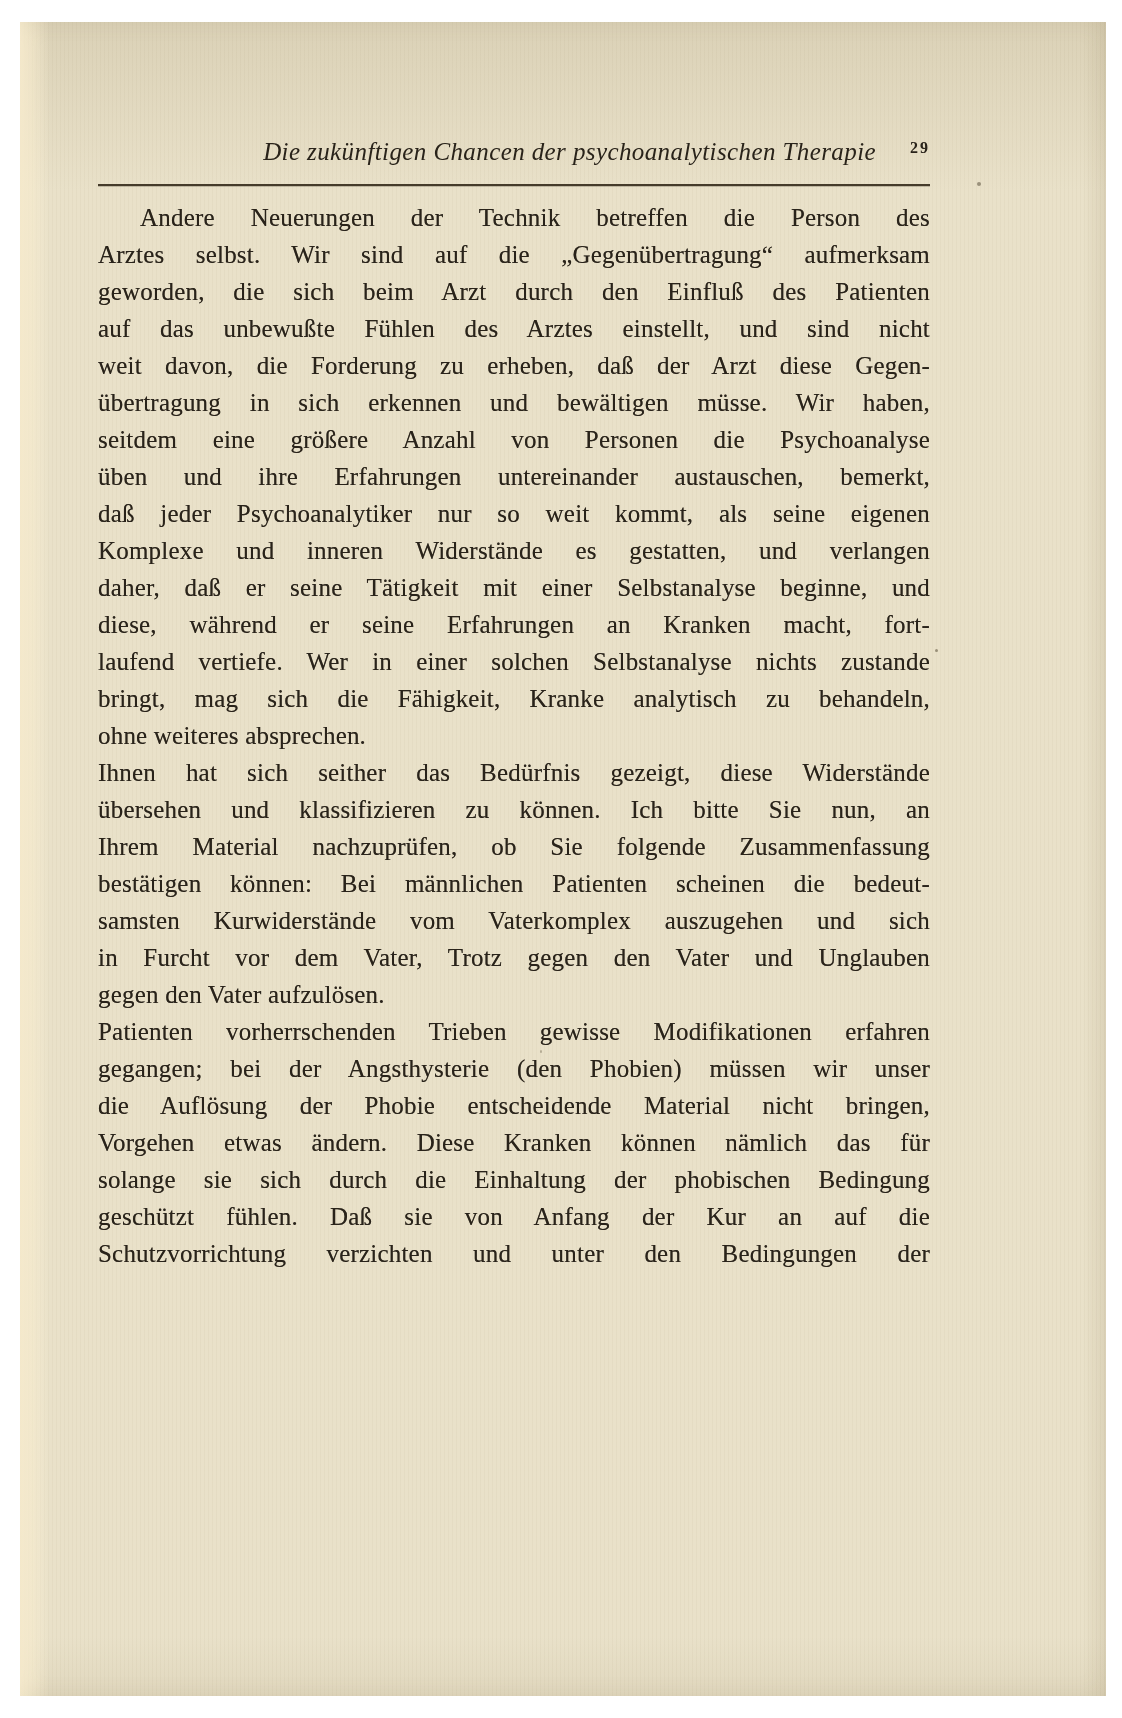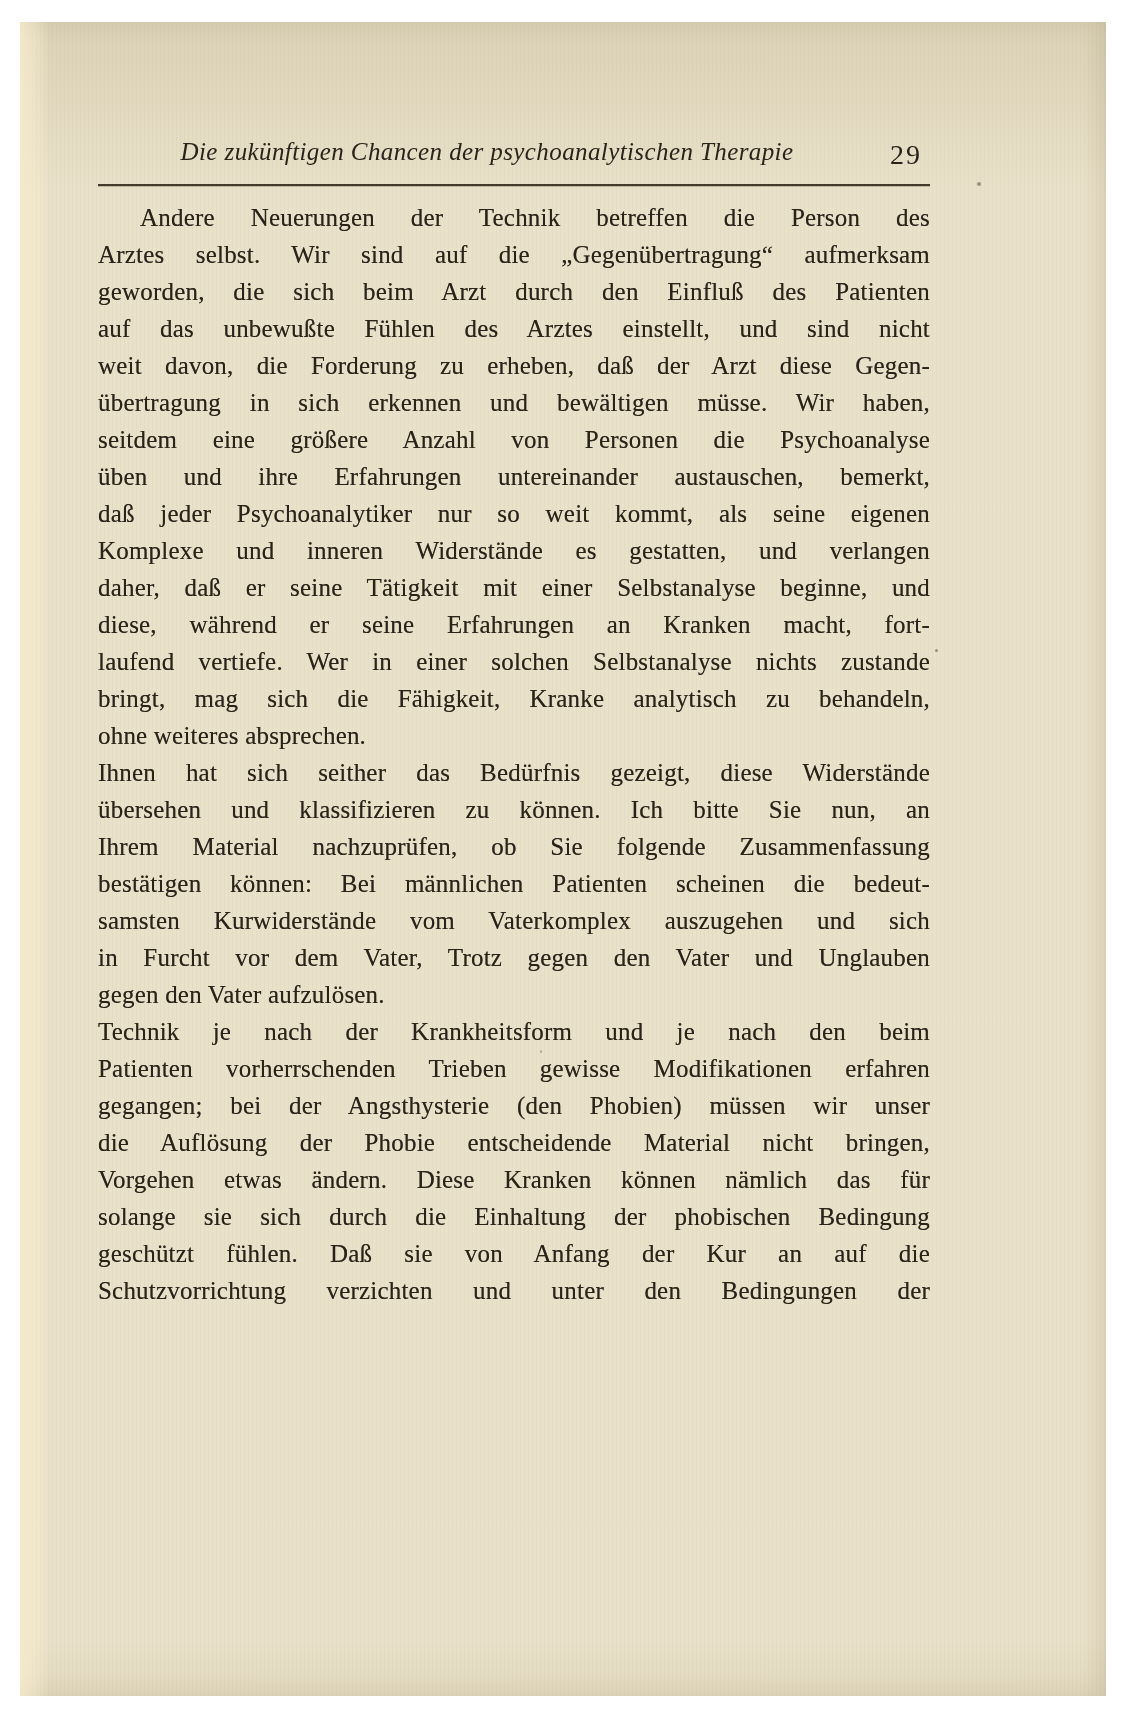--- a/index.html
+++ b/index.html
@@ -33,30 +33,31 @@
 
   .page-header {
     position: relative;
     height: 36px;
     font-style: italic;
     font-size: 25px;
     letter-spacing: 0.4px;
     white-space: nowrap;
   }
   .running-title {
-    text-align: center;
+    text-align: right;
     padding-right: 54px; 
   }
   .page-number {
     position: absolute;
-    right: 8px;
+    right: 0;
     top: 1px;
     font-style: normal;
-    font-size: 28px;
+    font-size: 16px;
     letter-spacing: 2px;
+    font-weight: bold;
   }
 
   .header-rule {
     margin-top: 10px;
     height: 2px;
     background: #453b2a;
     box-shadow: 0 1px 0 rgba(69,59,42,0.25);
   }
 
   .body-text {
@@ -125,21 +126,20 @@
       <div class="line">Ihnen hat sich seither das Bedürfnis gezeigt, diese Widerstände</div>
       <div class="line">übersehen und klassifizieren zu können. Ich bitte Sie nun, an</div>
       <div class="line">Ihrem Material nachzuprüfen, ob Sie folgende Zusammenfassung</div>
       <div class="line">bestätigen können: Bei männlichen Patienten scheinen die bedeut-</div>
       <div class="line">samsten Kurwiderstände vom Vaterkomplex auszugehen und sich</div>
       <div class="line">in Furcht vor dem Vater, Trotz gegen den Vater und Unglauben</div>
       <div class="line last">gegen den Vater aufzulösen.</div>
     </div>
 
     <div>
-      <div class="line">Technik je nach der Krankheitsform und je nach den beim</div>
       <div class="line">Patienten vorherrschenden Trieben gewisse Modifikationen erfahren</div>
       <div class="line">gegangen; bei der Angsthysterie (den Phobien) müssen wir unser</div>
       <div class="line">die Auflösung der Phobie entscheidende Material nicht bringen,</div>
       <div class="line">Vorgehen etwas ändern. Diese Kranken können nämlich das für</div>
       <div class="line">solange sie sich durch die Einhaltung der phobischen Bedingung</div>
       <div class="line">geschützt fühlen. Daß sie von Anfang der Kur an auf die</div>
       <div class="line">Schutzvorrichtung verzichten und unter den Bedingungen der</div>
     </div>
 
   </div>

